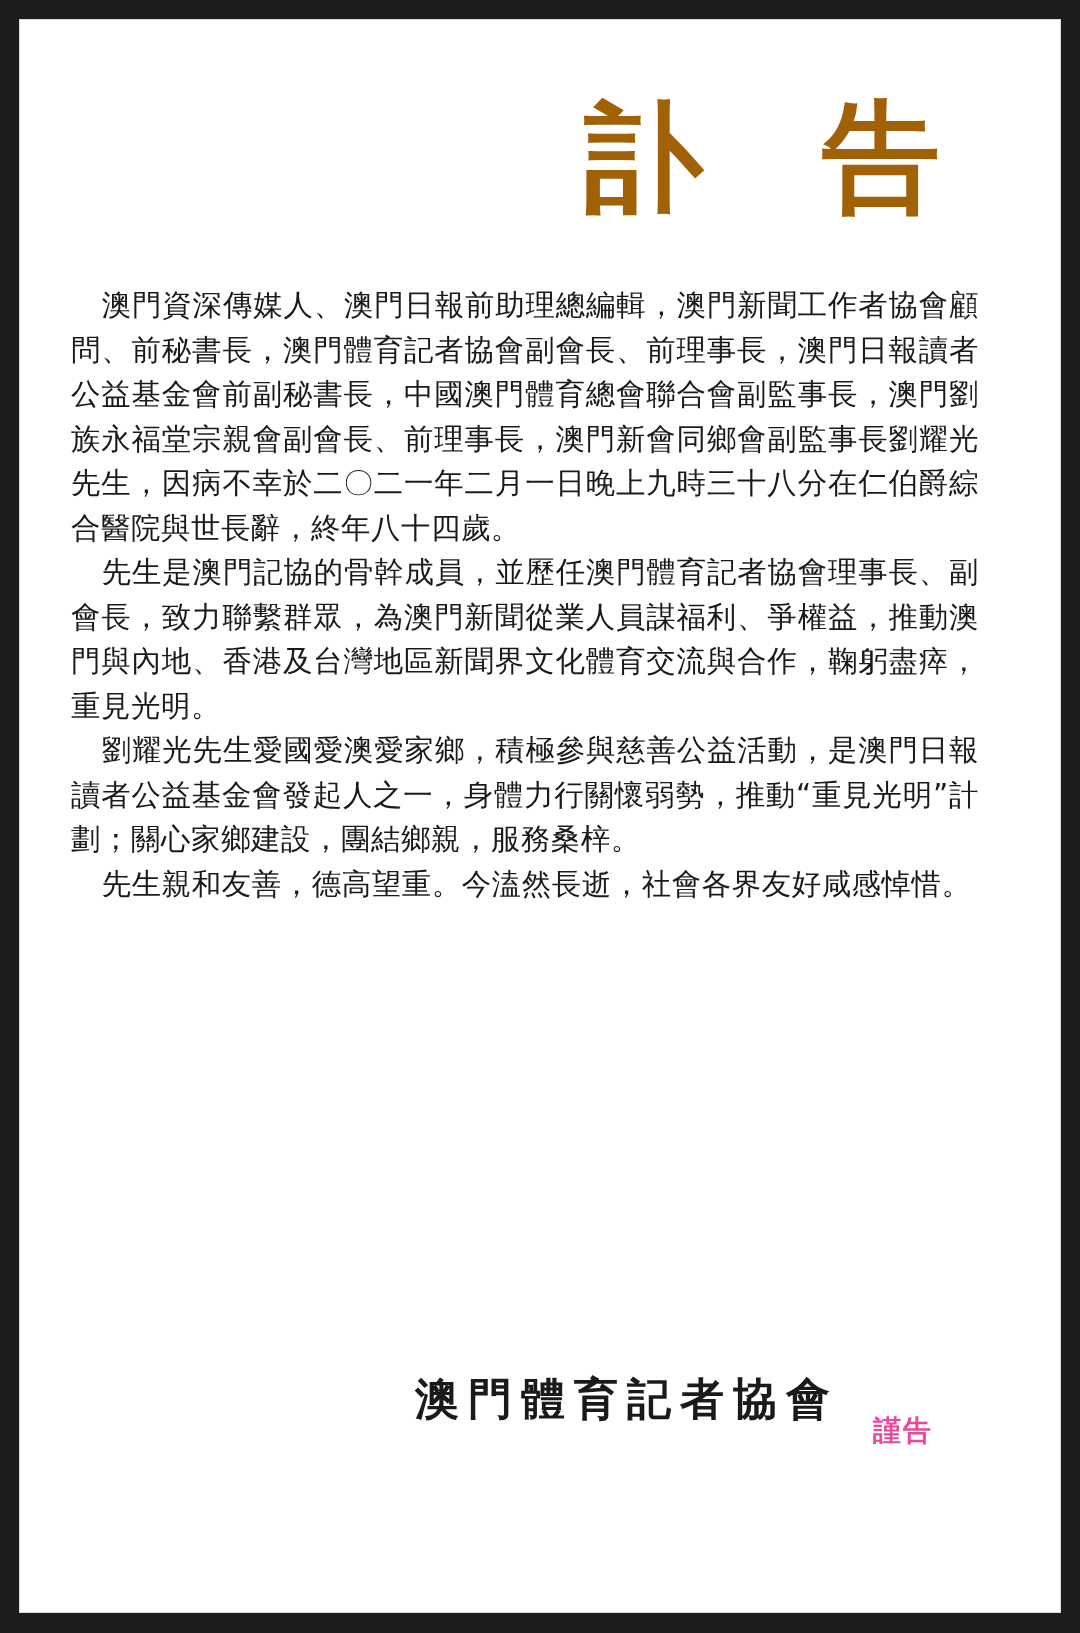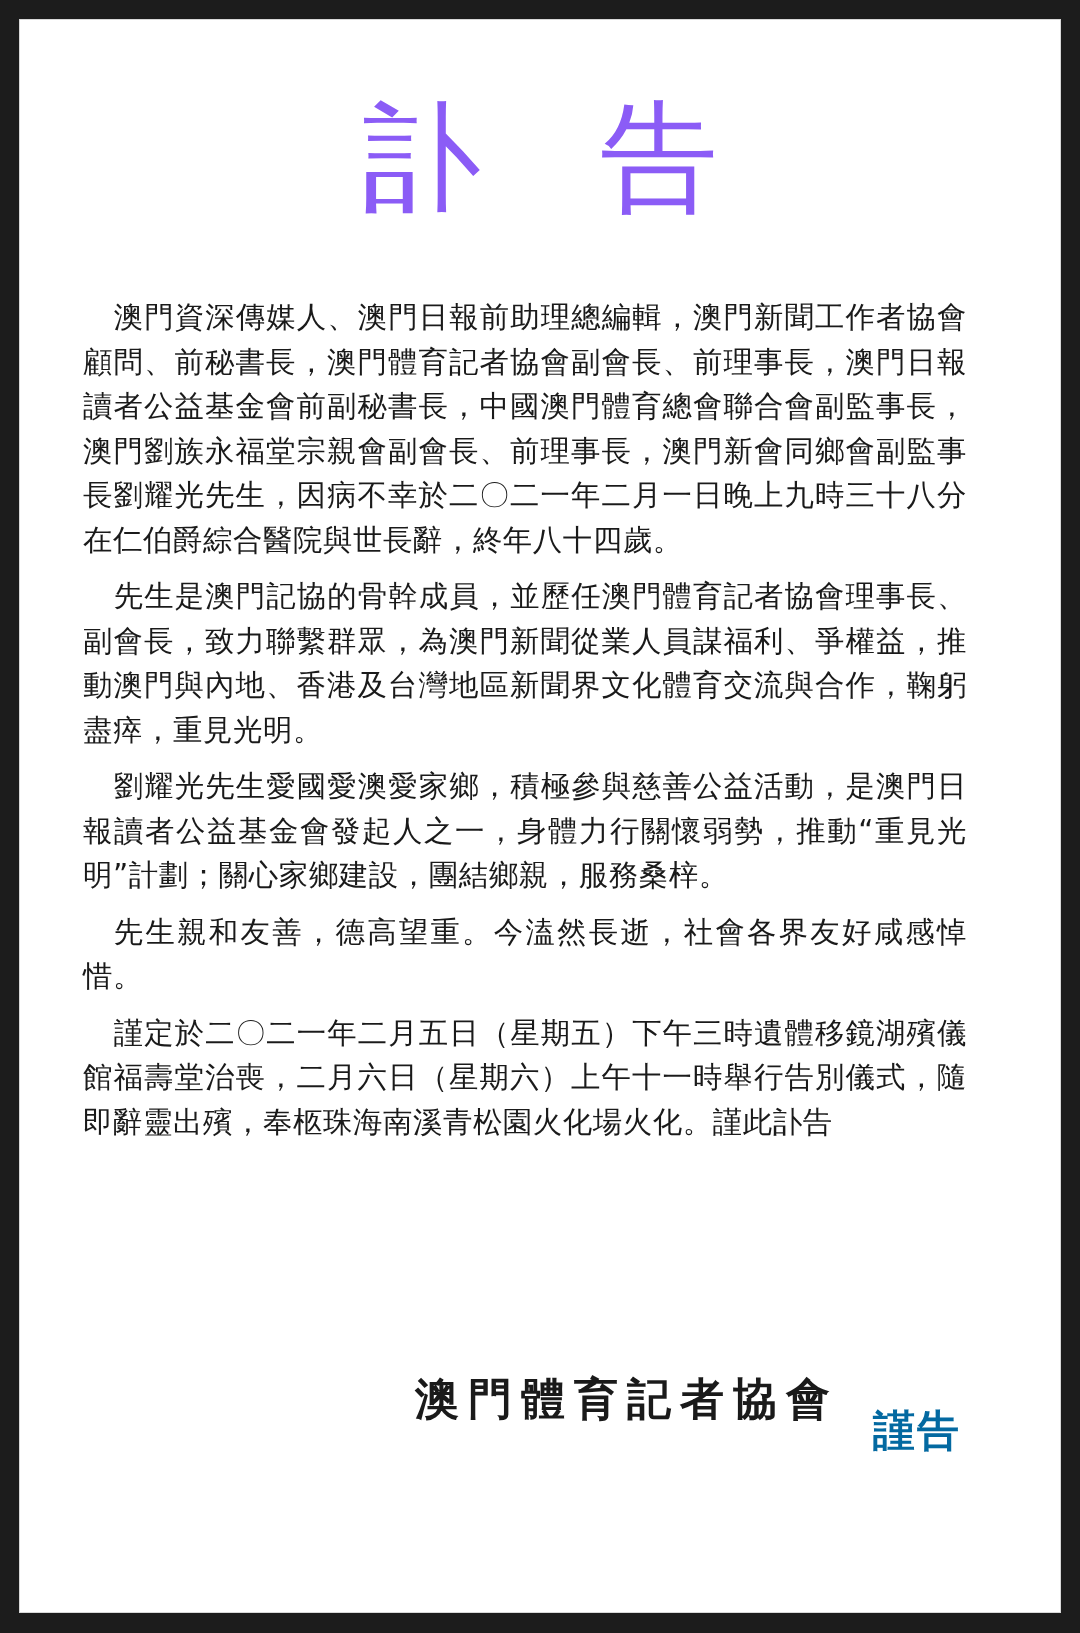--- a/index.html
+++ b/index.html
@@ -21,42 +21,42 @@
       height: 1594px;
       background: #ffffff;
       box-sizing: border-box;
       border: 1px solid #d8d8d8;
     }
     .title {
       position: absolute;
       left: 0;
       right: 0;
       top: 62px;
-      text-align: center;
+      text-align: right;
       font-family: "DejaVu Sans", "Liberation Sans", sans-serif;
-      font-weight: normal;
+      font-weight: bold;
       font-size: 118px;
       line-height: 150px;
-      color: #8b5cf6;
+      color: #a16207;
       letter-spacing: 120px;
       text-indent: 120px;
     }
     .body-text {
       position: absolute;
       left: 51px;
       top: 263px;
       width: 908px;
       font-family: "DejaVu Sans", "Liberation Sans", sans-serif;
       font-size: 29.4px;
       line-height: 44.5px;
       color: #1a1a1a;
       letter-spacing: 0.6px;
     }
     .body-text p {
-      margin: 12px;
+      margin: 0;
       text-indent: 1.05em;
       text-align: justify;
     }
     .signature {
       position: absolute;
       left: 395px;
       top: 1348px;
       width: 560px;
       height: 130px;
     }
@@ -74,41 +74,40 @@
       white-space: nowrap;
     }
     .sig-org.first { letter-spacing: 0px; }
     .sig-org.second { letter-spacing: 9px; }
     .sig-closing {
       position: absolute;
       left: 458px;
       top: 35px;
       font-family: "DejaVu Sans", "Liberation Sans", sans-serif;
       font-weight: bold;
-      font-size: 42px;
+      font-size: 28px;
       line-height: 56px;
-      color: #0369a1;
+      color: #ec4899;
       letter-spacing: 2px;
       white-space: nowrap;
       text-align: center;
     }
   </style>
 </head>
 <body>
 
 <div class="frame">
 
   <div class="title"><span>訃</span><span>告</span></div>
 
   <div class="body-text">
     <p>澳門資深傳媒人、澳門日報前助理總編輯，澳門新聞工作者協會顧問、前秘書長，澳門體育記者協會副會長、前理事長，澳門日報讀者公益基金會前副秘書長，中國澳門體育總會聯合會副監事長，澳門劉族永福堂宗親會副會長、前理事長，澳門新會同鄉會副監事長劉耀光先生，因病不幸於二〇二一年二月一日晚上九時三十八分在仁伯爵綜合醫院與世長辭，終年八十四歲。</p>
     <p>先生是澳門記協的骨幹成員，並歷任澳門體育記者協會理事長、副會長，致力聯繫群眾，為澳門新聞從業人員謀福利、爭權益，推動澳門與內地、香港及台灣地區新聞界文化體育交流與合作，鞠躬盡瘁，重見光明。</p>
     <p>劉耀光先生愛國愛澳愛家鄉，積極參與慈善公益活動，是澳門日報讀者公益基金會發起人之一，身體力行關懷弱勢，推動“重見光明”計劃；關心家鄉建設，團結鄉親，服務桑梓。</p>
     <p>先生親和友善，德高望重。今溘然長逝，社會各界友好咸感悼惜。</p>
-    <p>謹定於二〇二一年二月五日（星期五）下午三時遺體移鏡湖殯儀館福壽堂治喪，二月六日（星期六）上午十一時舉行告別儀式，隨即辭靈出殯，奉柩珠海南溪青松園火化場火化。謹此訃告</p>
   </div>
 
   <div class="signature">
     <div class="sig-orgs">
       <div class="sig-org second">澳門體育記者協會</div>
     </div>
     <div class="sig-closing">謹告</div>
   </div>
 
 </div>

